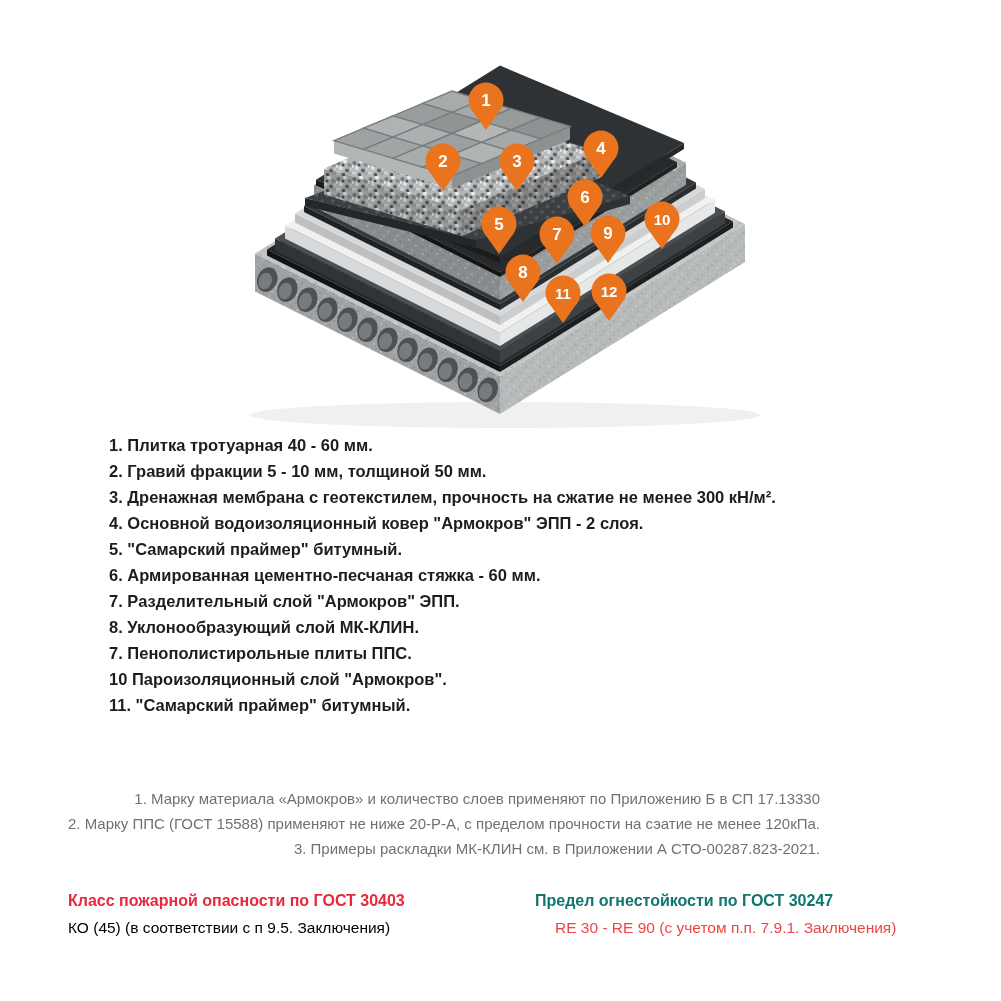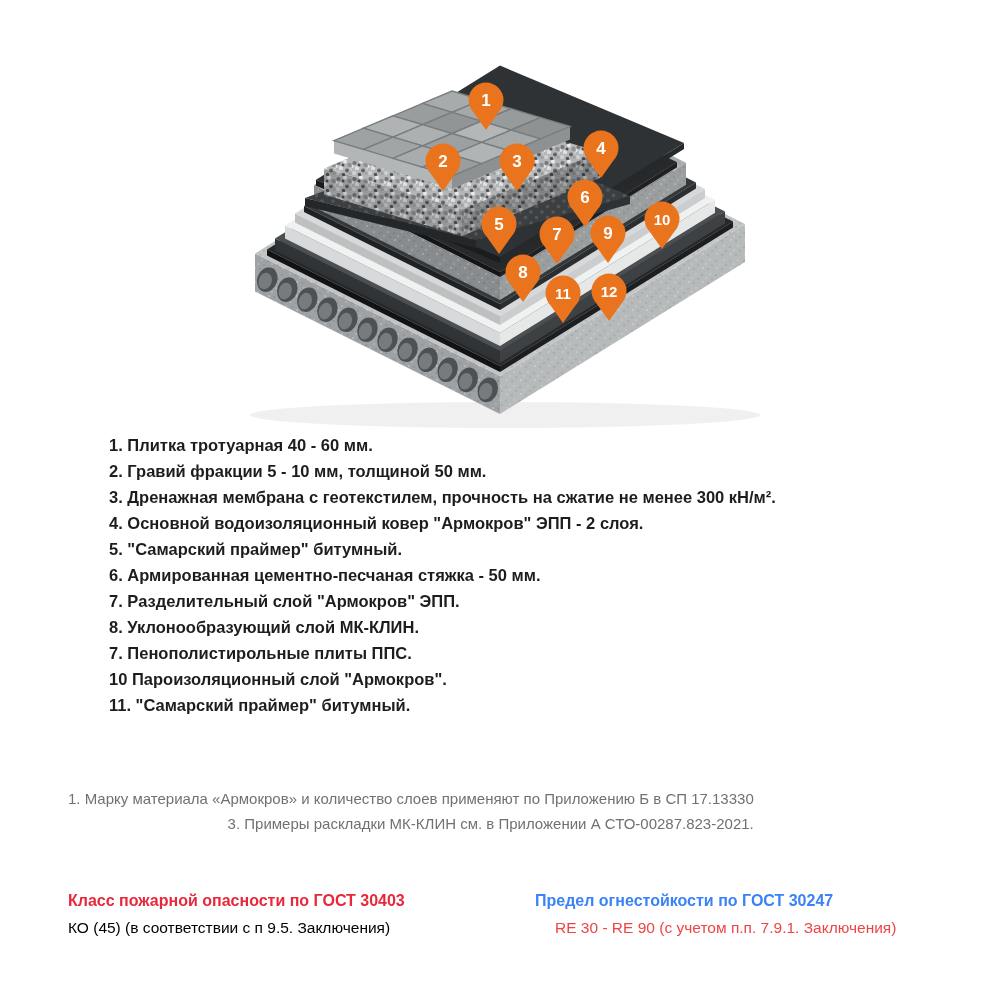--- a/index.html
+++ b/index.html
@@ -279,34 +279,35 @@
       </g>
     </svg>
 </div>
 
 <ol class="legend" id="legend-list" style="color: rgb(27, 29, 30); margin-left: 41px;">
     <li>1. Плитка тротуарная 40 - 60 мм.</li>
     <li>2. Гравий фракции 5 - 10 мм, толщиной 50 мм.</li>
     <li>3. Дренажная мембрана с геотекстилем, прочность на сжатие не менее 300 кН/м².</li>
     <li>4. Основной водоизоляционный ковер "Армокров" ЭПП - 2 слоя.</li>
     <li>5. "Самарский праймер" битумный.</li>
-    <li>6. Армированная цементно-песчаная стяжка - 50 мм.</li>
+    <li>6. Армированная цементно-песчаная стяжка - 60 мм.</li>
     <li>7. Разделительный слой "Армокров" ЭПП.</li>
     <li>8. Уклонообразующий слой МК-КЛИН.</li>
     <li>7. Пенополистирольные плиты ППС.</li>
     <li>10 Пароизоляционный слой "Армокров".</li>
     <li>11. "Самарский праймер" битумный.</li>
   </ol>
 
 <div class="footnotes" id="footnotes-list" style="color: rgb(111, 114, 116); text-align: right;">
     <p>1. Марку материала «Армокров» и количество слоев применяют по Приложению Б в СП 17.13330</p>
+    <p>2. Марку ППС (ГОСТ 15588) применяют не ниже 20-Р-А, с пределом прочности на сэатие не менее 120кПа.</p>
     <p>3. Примеры раскладки МК-КЛИН см. в Приложении А СТО-00287.823-2021.</p>
   </div>
 
 <div class="fire-block fire-left">
   <div class="fire-title" style="color: rgb(232, 40, 58);">Класс пожарной опасности по ГОСТ 30403</div>
   <div class="fire-value" style="color: #000000;">КО (45) (в соответствии с п 9.5. Заключения)</div>
 </div>
 
 <div class="fire-block fire-right">
-  <div class="fire-title" style="color: #3b82f6;">Предел огнестойкости по ГОСТ 30247</div>
+  <div class="fire-title" style="color: #0f766e;">Предел огнестойкости по ГОСТ 30247</div>
   <div class="fire-value" style="color: #ef4444; margin-left: 20px;">RE 30 - RE 90 (с учетом п.п. 7.9.1. Заключения)</div>
 </div>
 
 </body></html>

